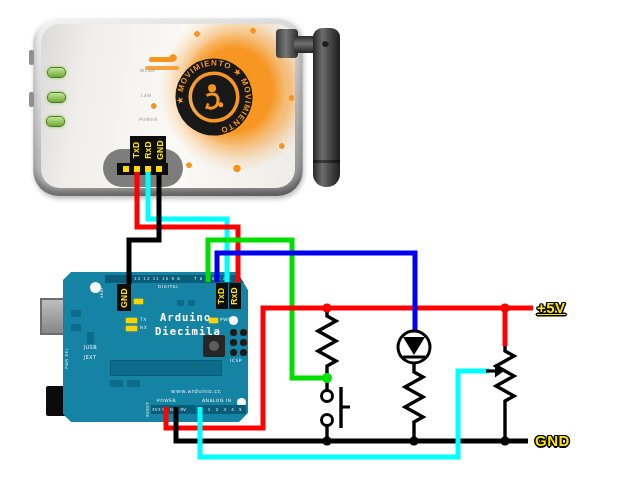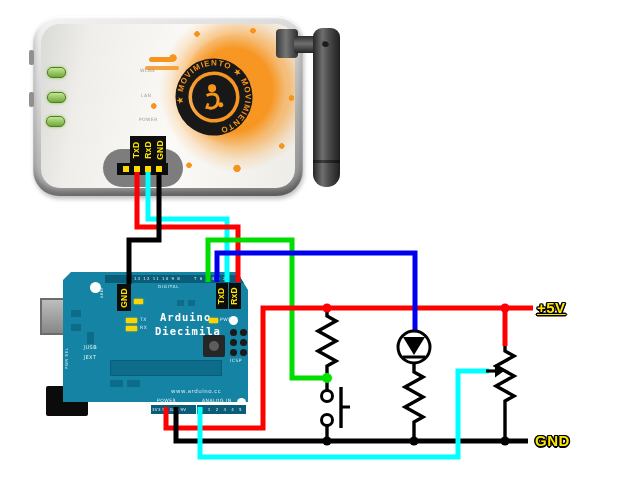--- a/index.html
+++ b/index.html
@@ -48,21 +48,21 @@
     background:linear-gradient(90deg,#3a3a3a,#757575 45%,#2e2e2e);}
   .ant-stub{left:294px;top:36px;width:26px;height:17px;border-radius:3px;
     background:linear-gradient(180deg,#2e2e2e,#6f6f6f 45%,#242424);}
   .ant-rod{left:313px;top:28px;width:27px;height:159px;border-radius:9px 9px 13px 13px;
     background:linear-gradient(90deg,#262626,#6e6e6e 35%,#4a4a4a 60%,#1f1f1f);}
   .ant-screw{left:9px;top:12px;width:7px;height:7px;border-radius:50%;background:#1c1c1c;
     box-shadow:inset 0 1px 1px #777;}
   .ant-joint{left:0;top:132px;width:27px;height:3px;background:rgba(0,0,0,.45);}
 
   
-  .board{left:63px;top:272px;width:185px;height:130px;background:#1583a3;
+  .board{left:63px;top:272px;width:185px;height:150px;background:#1583a3;
     clip-path:polygon(0px 8px,8px 0px,174px 0px,185px 18px,185px 141px,176px 150px,8px 150px,0px 142px);
     z-index:10;}
   .strip{position:absolute;background:#0a5d79;}
   .tiny{position:absolute;color:#e8f4f8;font-size:4px;letter-spacing:1px;white-space:nowrap;}
   .tiny2{position:absolute;color:#e8f4f8;font-size:4.5px;letter-spacing:.5px;white-space:nowrap;}
   .vtext{position:absolute;transform:rotate(-90deg);transform-origin:left bottom;
     font-size:4px;color:#e8f4f8;white-space:nowrap;letter-spacing:.5px;}
   .hole{position:absolute;border-radius:50%;background:#fff;}
   .pad{position:absolute;background:#0d6c8a;}
   .yled{position:absolute;background:#ffd400;box-shadow:0 0 2px #ffe600;}

